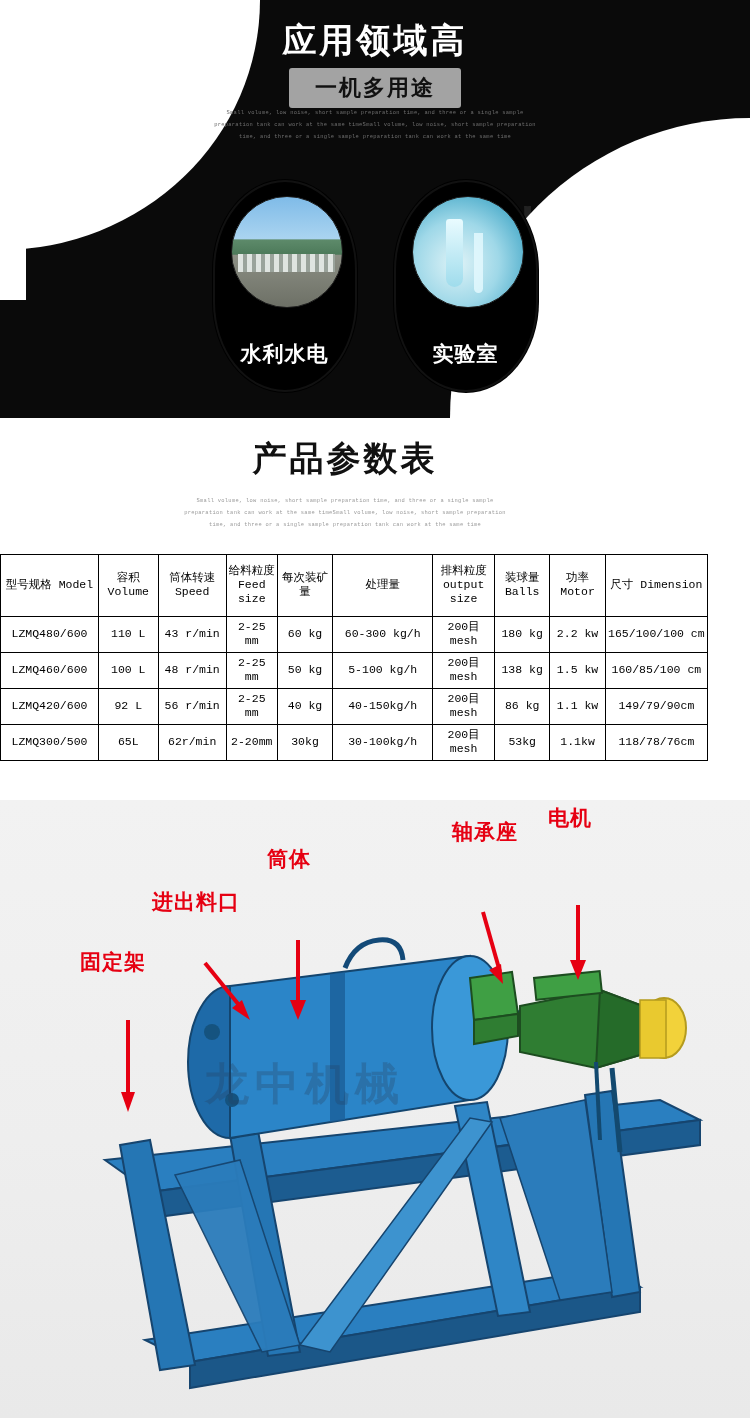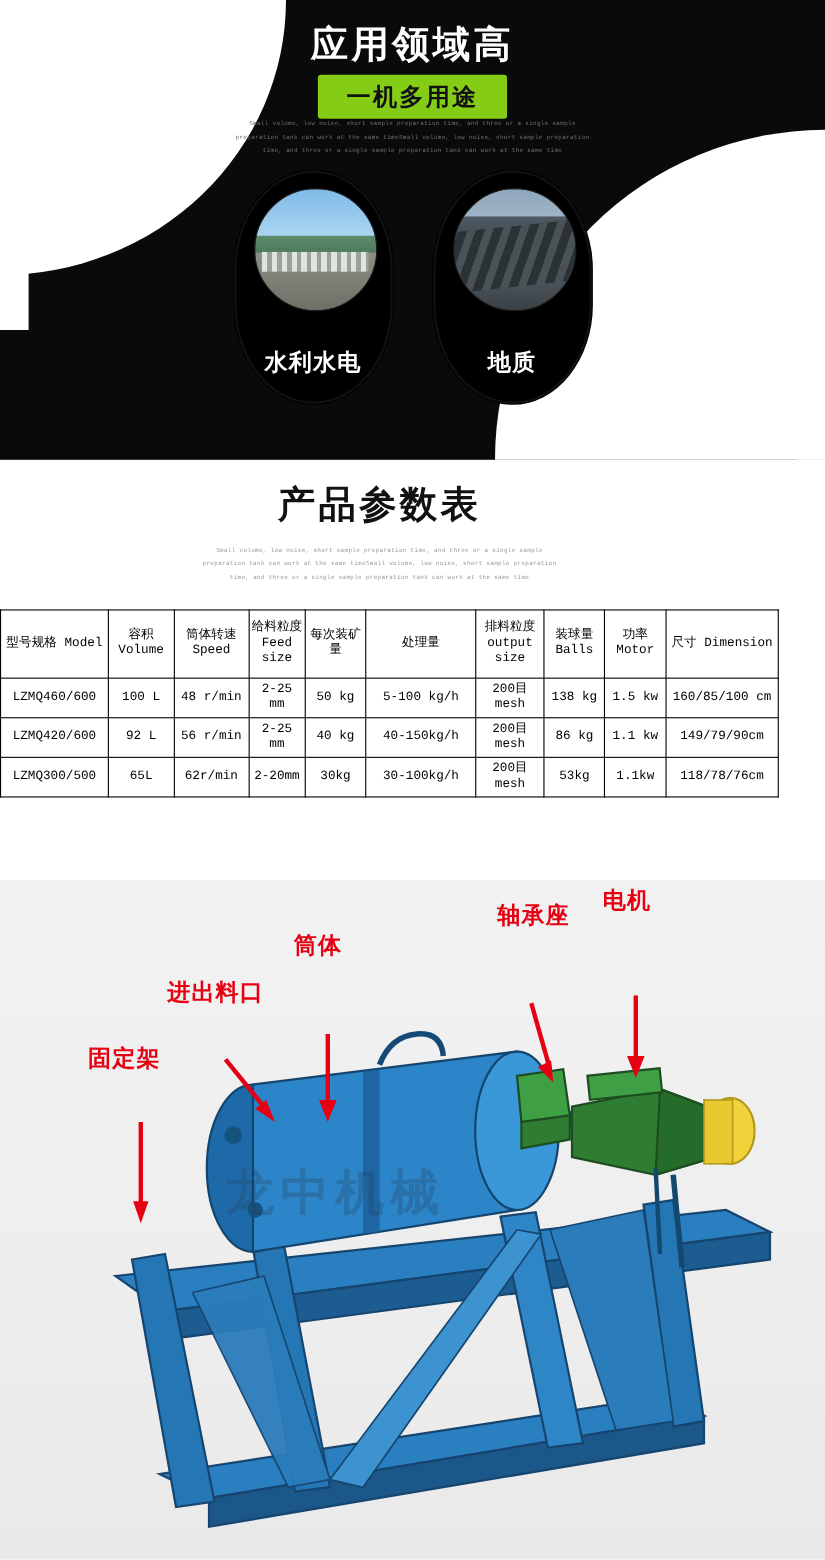--- a/index.html
+++ b/index.html
@@ -69,21 +69,21 @@
     font-size: 34px;
     font-weight: bold;
     letter-spacing: 3px;
     z-index: 5;
   }
   .hero-sub {
     position: absolute;
     top: 68px;
     left: 50%;
     transform: translateX(-50%);
-    background: #84cc16;
+    background: #a3a3a3;
     color: #111111;
     font-size: 22px;
     font-weight: bold;
     letter-spacing: 2px;
     padding: 5px 26px;
     border-radius: 3px;
     z-index: 5;
   }
   .hero-fineprint {
     position: absolute;
@@ -107,21 +107,21 @@
     font-size: 62px;
     color: rgba(255,255,255,0.10);
     font-weight: bold;
     letter-spacing: 10px;
     z-index: 4;
     white-space: nowrap;
   }
 
   .cards {
     position: absolute;
-    top: 155px;
+    top: 180px;
     left: 0; right: 0;
     display: flex;
     justify-content: center;
     gap: 37px;
     z-index: 6;
   }
   .card {
     width: 144px;
     height: 212px;
     background: #000000;
@@ -279,22 +279,22 @@
   <div class="hero-sub">一机多用途</div>
   <div class="hero-fineprint">Small volume, low noise, short sample preparation time, and three or a single sample preparation tank can work at the same timeSmall volume, low noise, short sample preparation time, and three or a single sample preparation tank can work at the same time</div>
   <div class="watermark-hero">龙中机械</div>
 
   <div class="cards">
     <div class="card">
       <div class="photo ph1"></div>
       <div class="cap">水利水电</div>
     </div>
     <div class="card">
-      <div class="photo ph4"></div>
-      <div class="cap">地质</div>
+      <div class="photo ph2"></div>
+      <div class="cap">实验室</div>
     </div>
   </div>
 </div>
 
 <div class="section2">
   <div class="sec-title">产品参数表</div>
   <div class="sec-fineprint">Small volume, low noise, short sample preparation time, and three or a single sample preparation tank can work at the same timeSmall volume, low noise, short sample preparation time, and three or a single sample preparation tank can work at the same time</div>
 
   <table class="params">
     <colgroup>
@@ -324,20 +324,32 @@
 output size</th>
         <th>装球量
 Balls</th>
         <th>功率
 Motor</th>
         <th>尺寸
 Dimension</th>
       </tr>
     </thead>
     <tbody>
+      <tr>
+        <td>LZMQ480/600</td>
+        <td>110 L</td>
+        <td>43 r/min</td>
+        <td>2-25 mm</td>
+        <td>60 kg</td>
+        <td>60-300 kg/h</td>
+        <td>200目 mesh</td>
+        <td>180 kg</td>
+        <td>2.2 kw</td>
+        <td>165/100/100 cm</td>
+      </tr>
       <tr>
         <td>LZMQ460/600</td>
         <td>100 L</td>
         <td>48 r/min</td>
         <td>2-25 mm</td>
         <td>50 kg</td>
         <td>5-100 kg/h</td>
         <td>200目 mesh</td>
         <td>138 kg</td>
         <td>1.5 kw</td>

